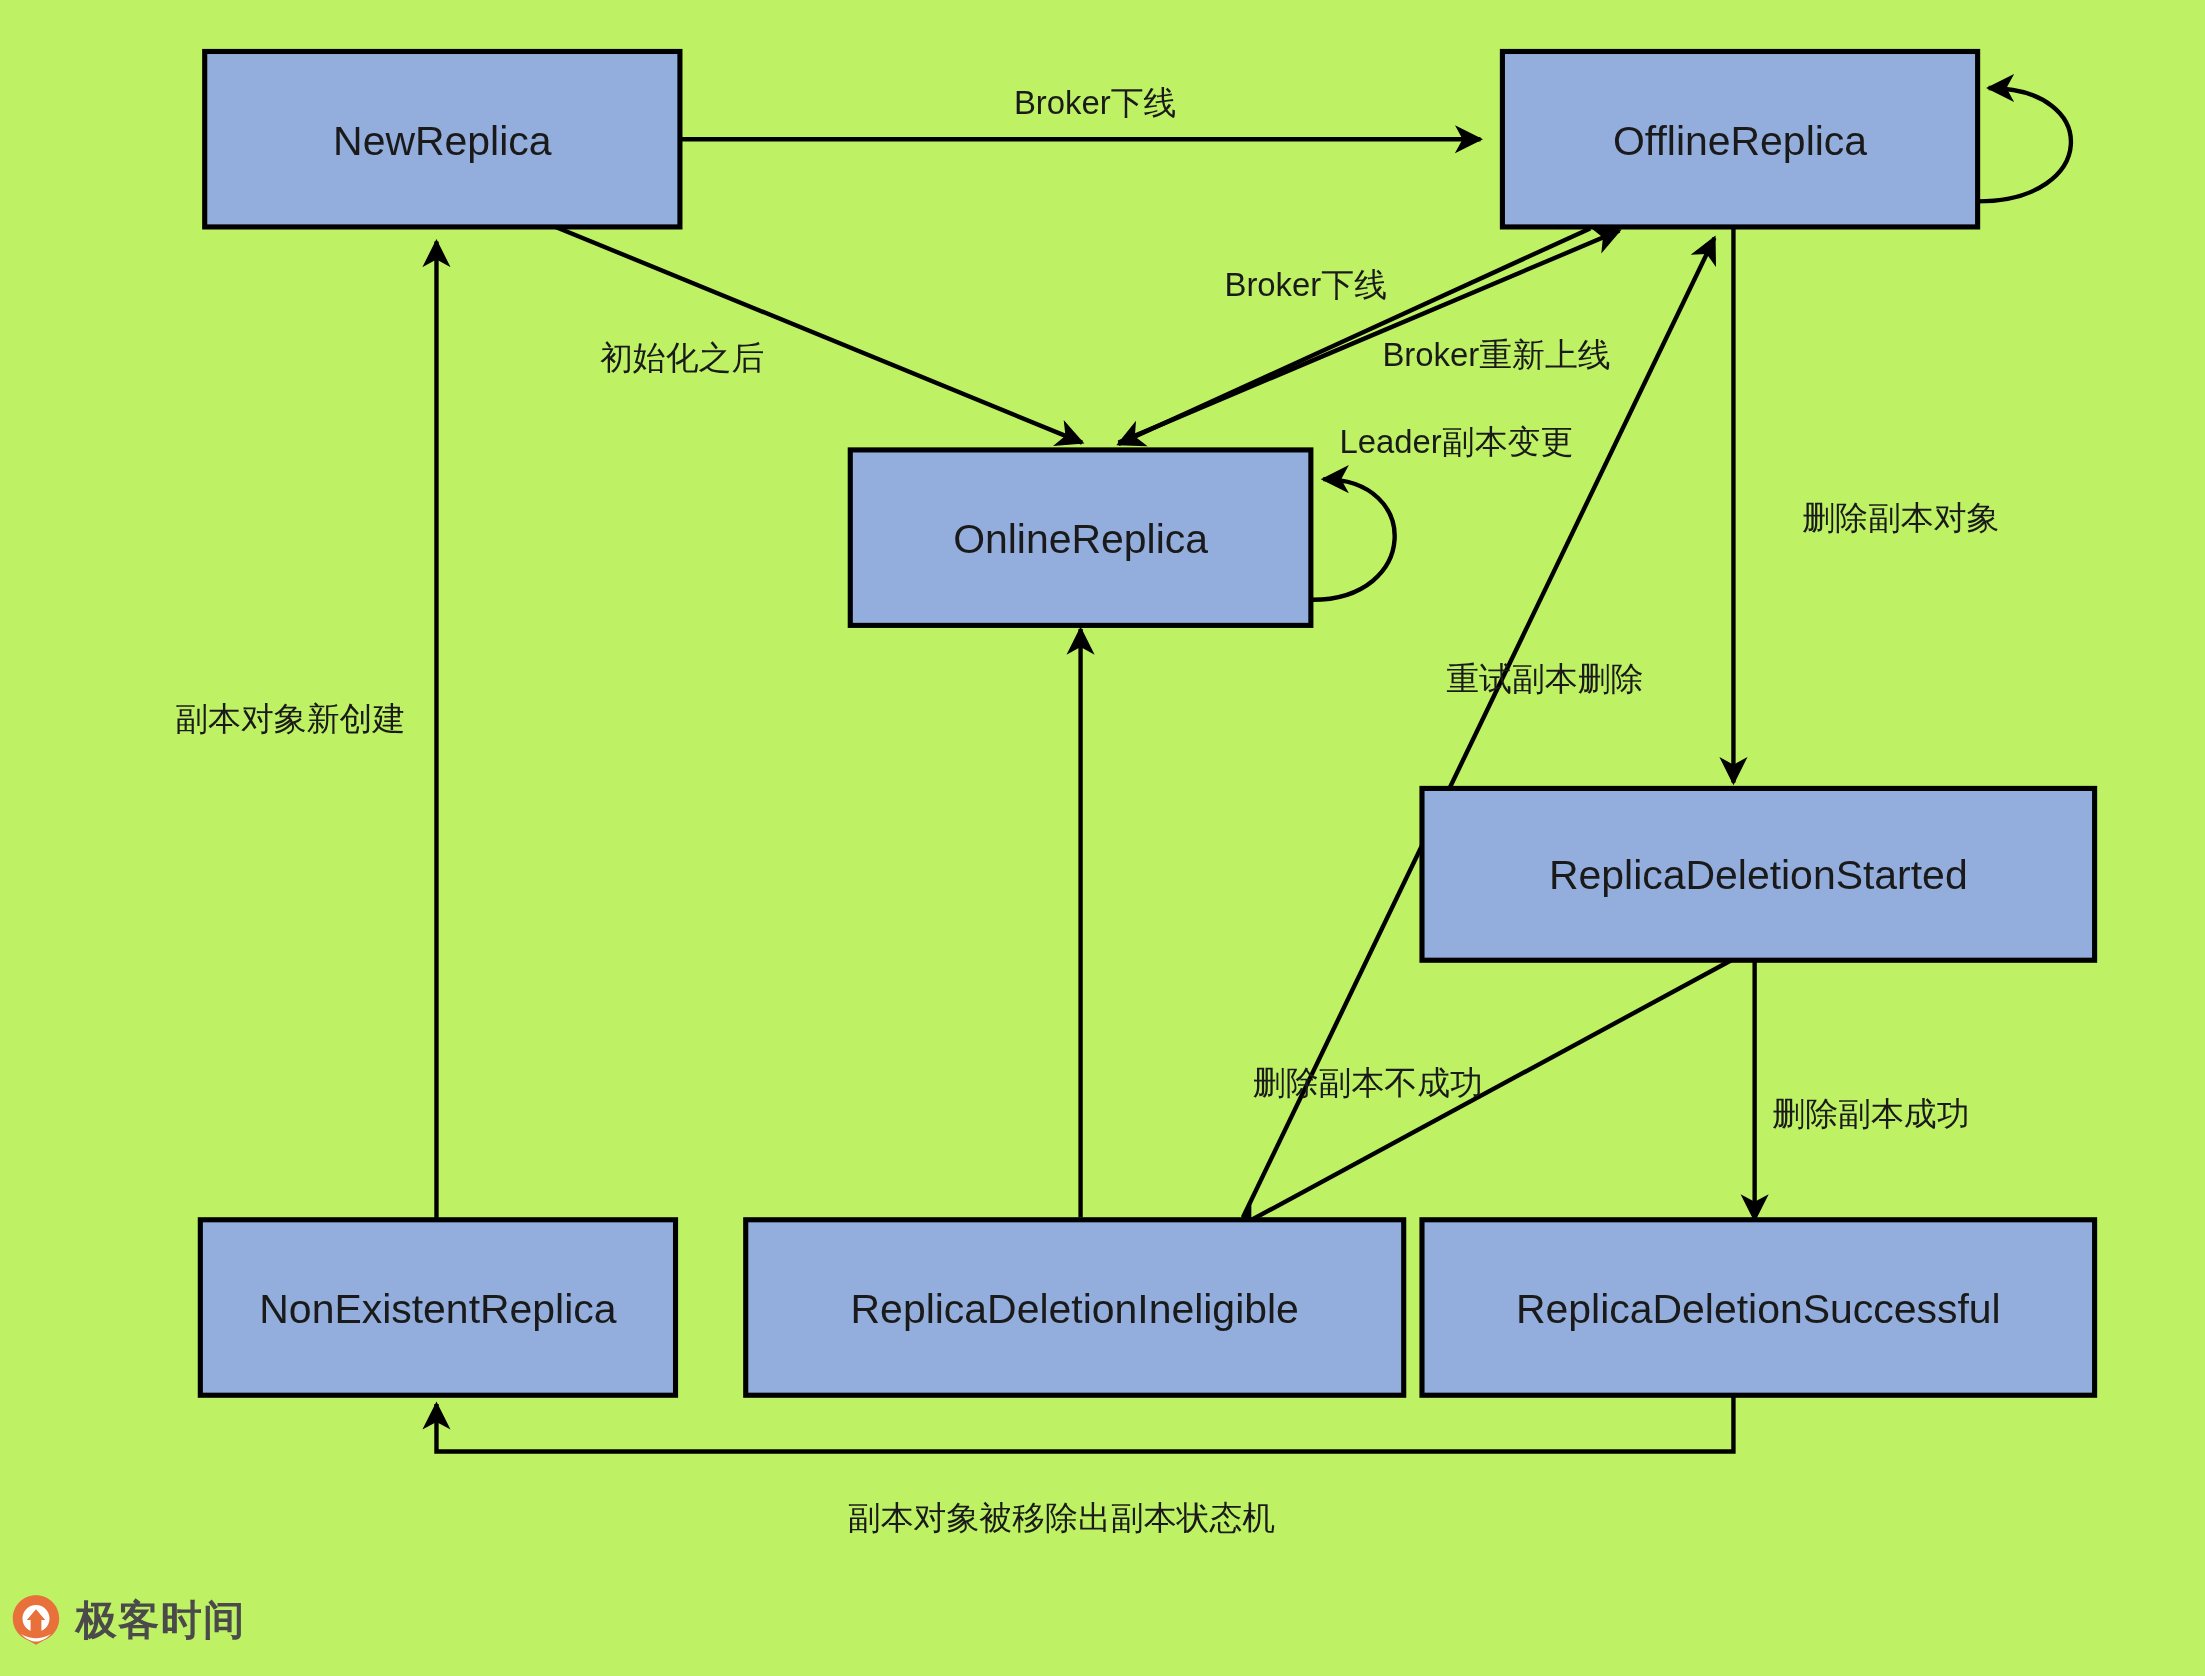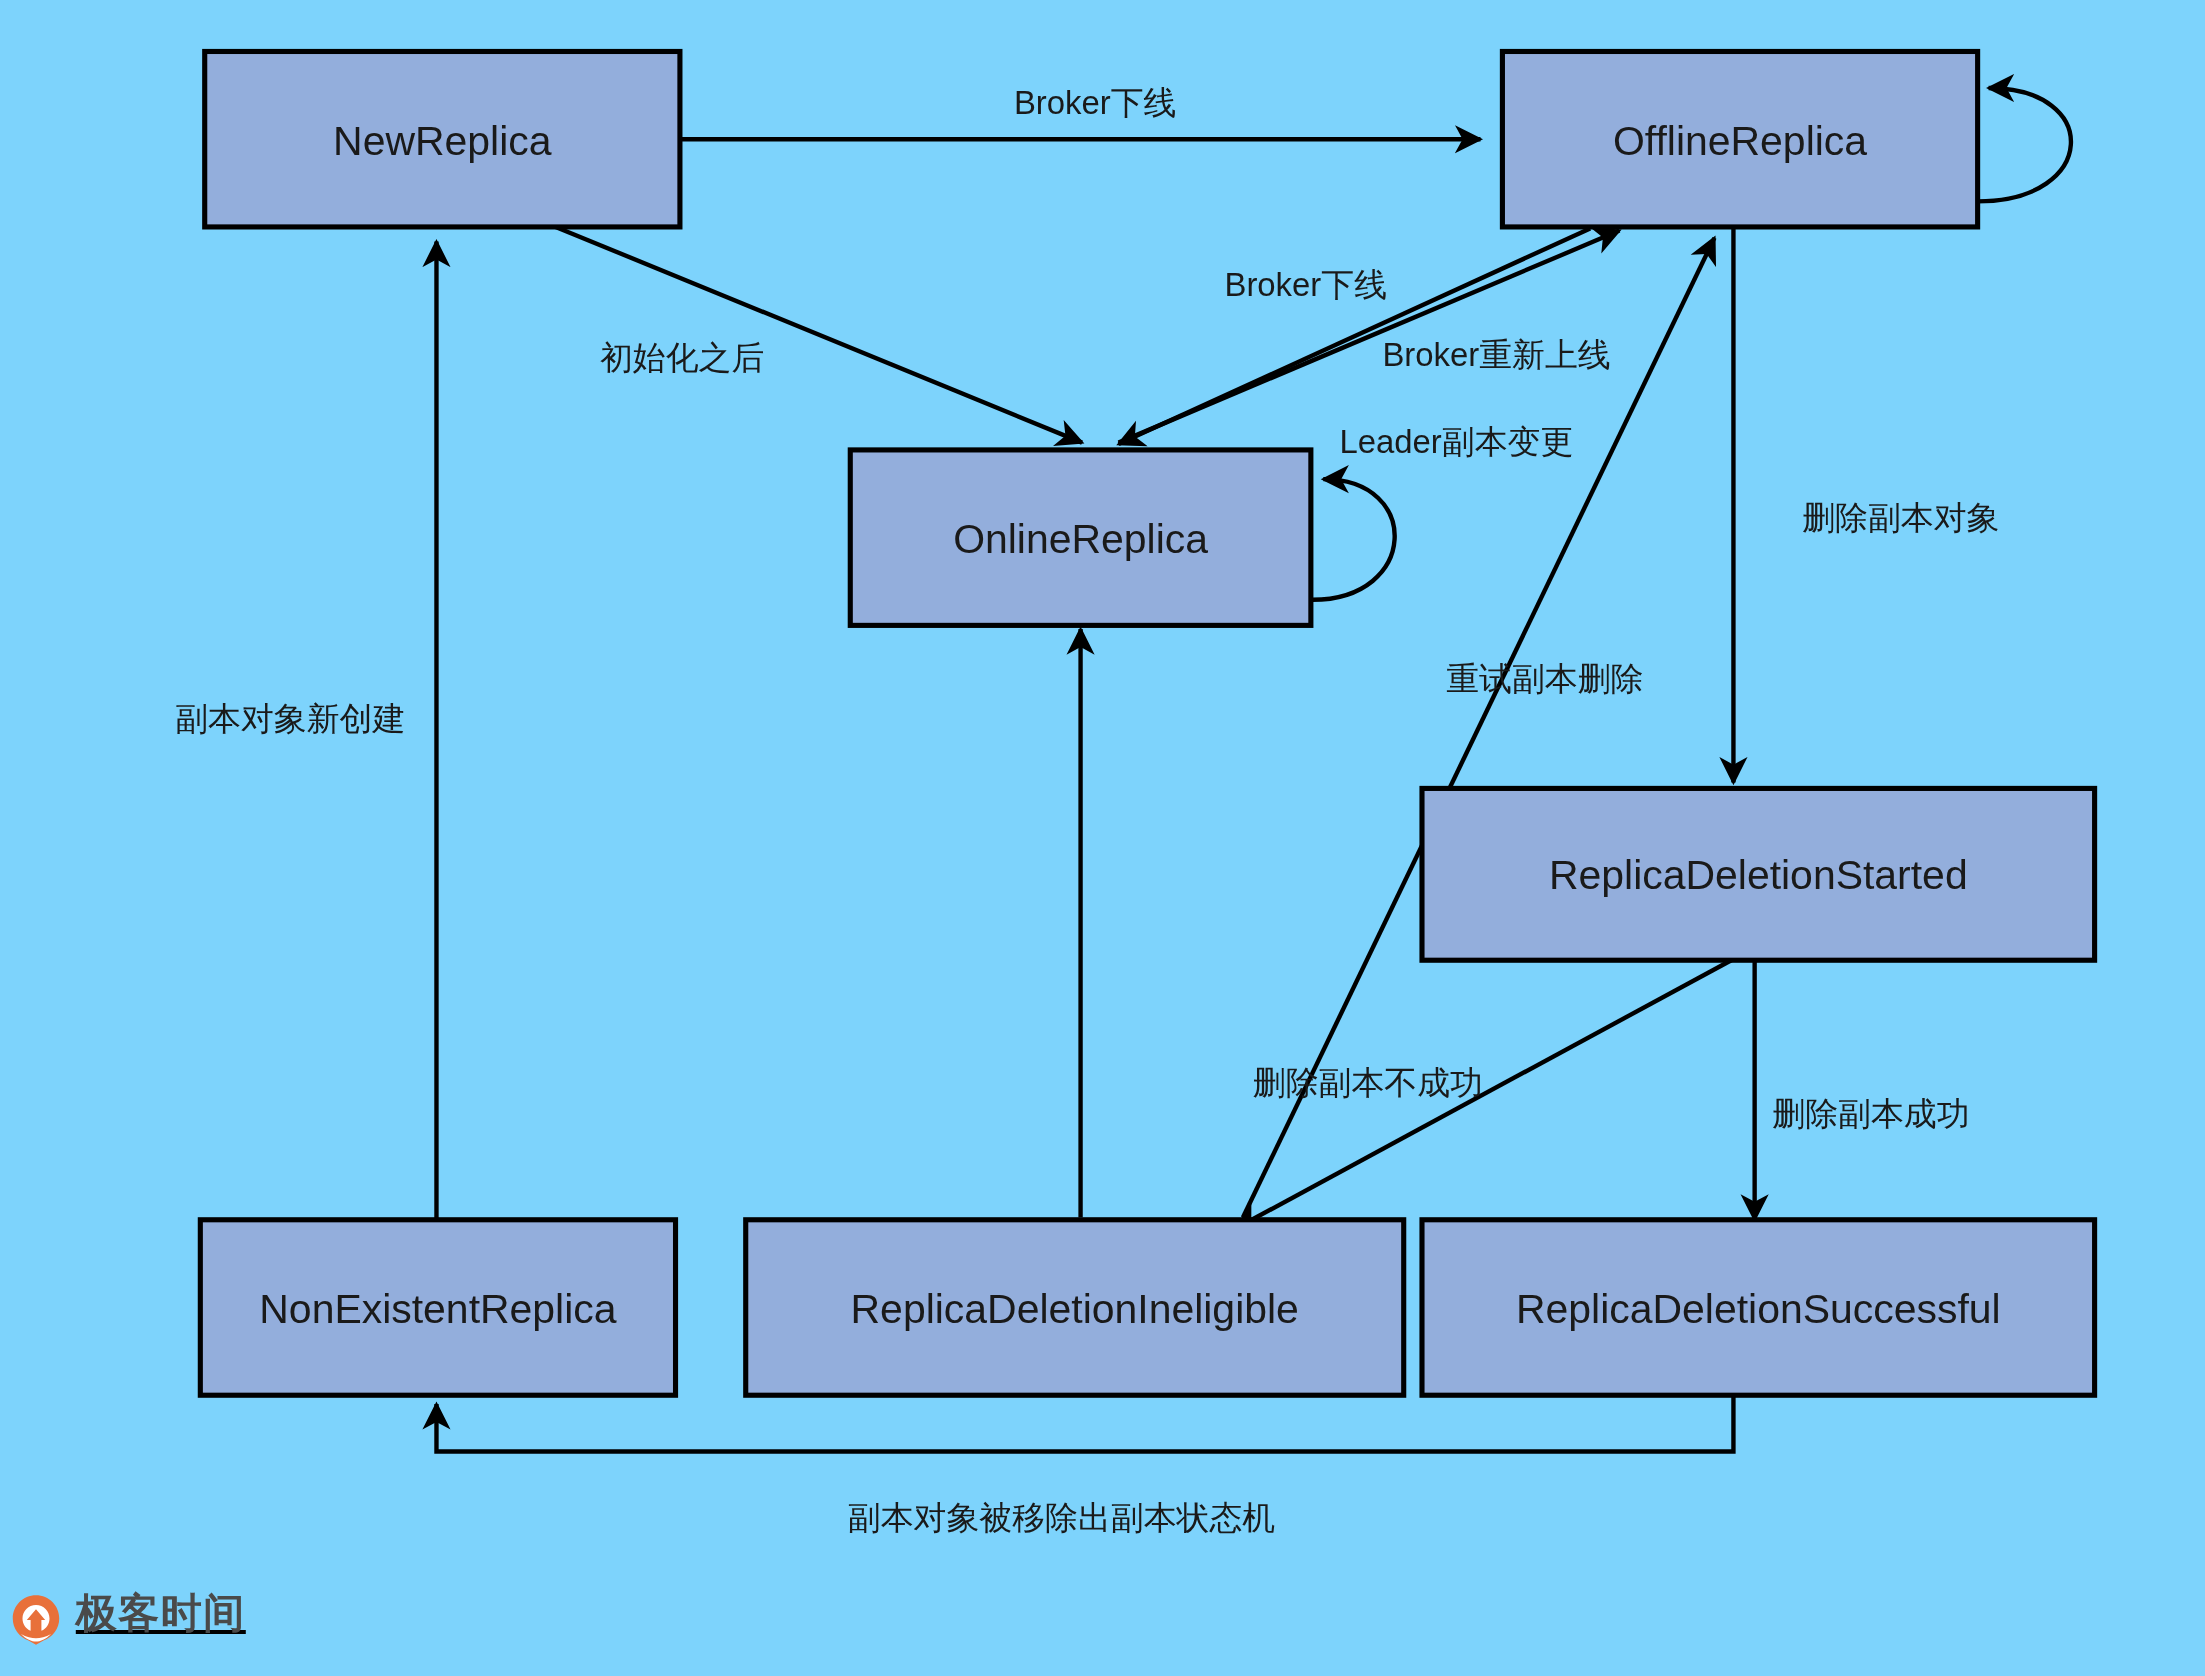--- a/index.html
+++ b/index.html
@@ -7,21 +7,21 @@
     padding: 0;
     background: #ffffff;
   }
   body {
     font-family: "Liberation Sans", "DejaVu Sans", sans-serif;
   }
   #stage {
     position: relative;
     width: 2205px;
     height: 1677px;
-    background: #7dd3fc;
+    background: #bef264;
     overflow: hidden;
   }
   #diagram-svg {
     position: absolute;
     left: 0;
     top: 0;
     width: 2205px;
     height: 1677px;
   }
   .node-rect {
@@ -46,23 +46,22 @@
     font-size: 45px;
     fill: #1a1a1a;
     text-anchor: middle;
     dominant-baseline: central;
   }
   .brand {
     position: absolute;
     left: 8.8px;
     top: 1593px;
     display: flex;
-    align-items: flex-start;
+    align-items: center;
     gap: 13px;
-    text-decoration: underline;
   }
   .brand-mark {
     width: 54px;
     height: 54px;
     flex: 0 0 auto;
   }
   .brand-text {
     font-family: "DejaVu Sans", "Liberation Sans", sans-serif;
     font-size: 41px;
     font-weight: 700;

